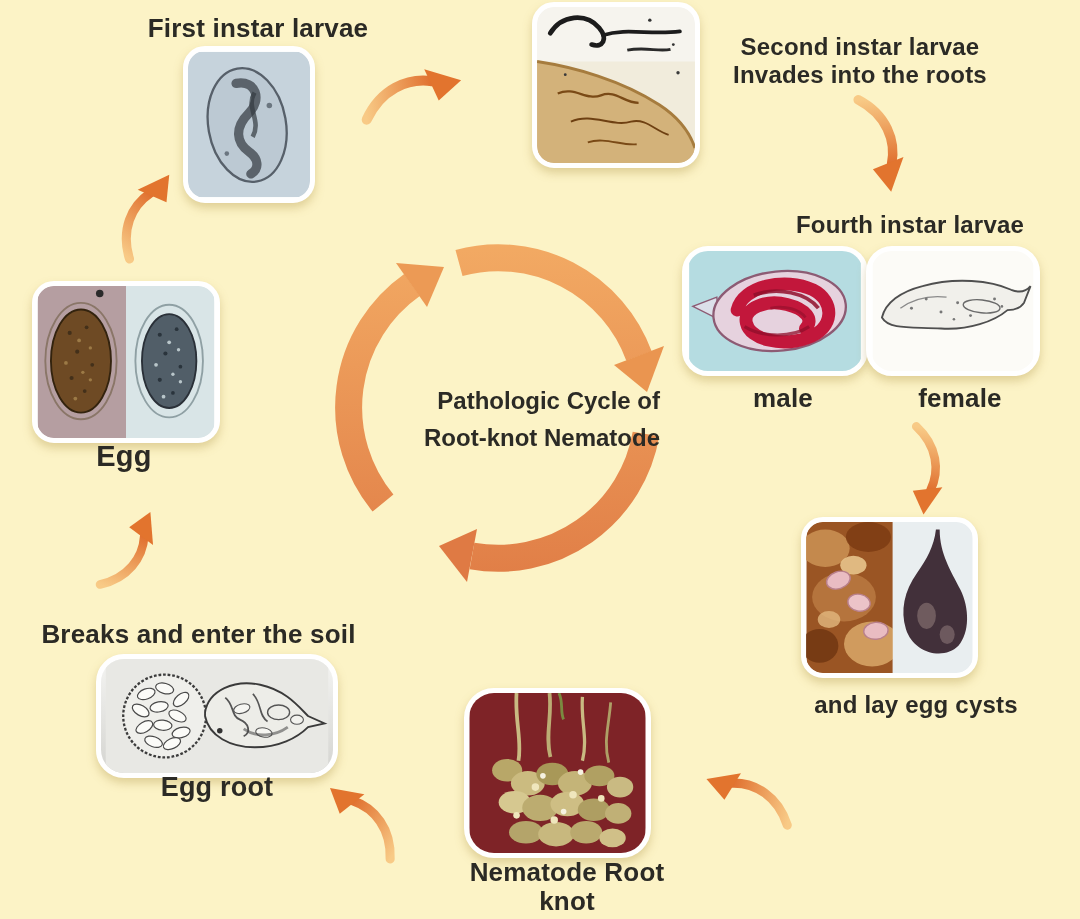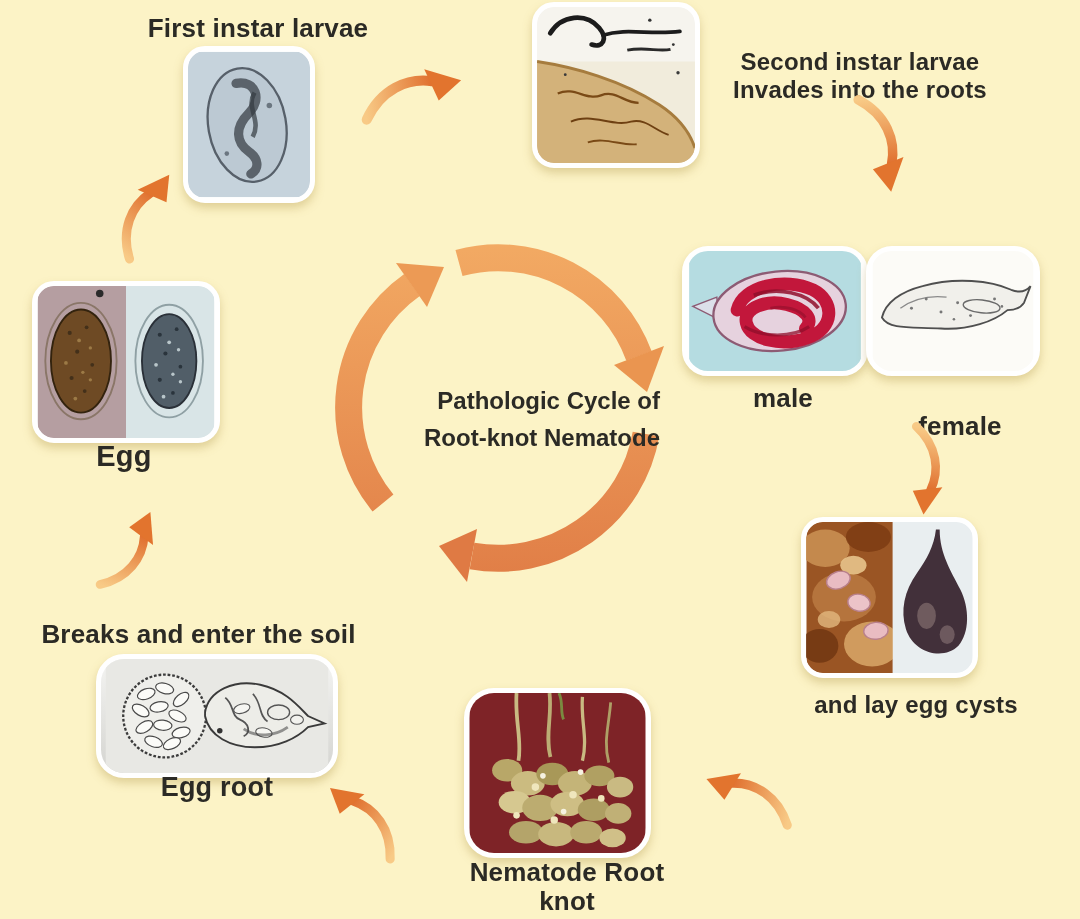--- a/index.html
+++ b/index.html
@@ -43,24 +43,24 @@
   .c-second{left:532px;top:2px;width:168px;height:166px;}
   .c-male{left:682px;top:246px;width:186px;height:130px;border-radius:26px;}
   .c-female{left:866px;top:246px;width:174px;height:130px;border-radius:26px;}
   .c-colonize{left:801px;top:517px;width:177px;height:161px;}
   .c-rootknot{left:464px;top:688px;width:187px;height:170px;border-radius:30px;}
   .c-eggcyst{left:96px;top:654px;width:242px;height:124px;border-radius:28px;}
   .c-eggcyst .inner{background:linear-gradient(180deg,#F4F4F2,#D4D4D0);}
   .c-egg{left:32px;top:281px;width:188px;height:162px;}
   
   .l-first{left:128px;top:14px;width:260px;font-size:26px;}
-  .l-second{left:705px;top:33px;width:310px;font-size:24px;line-height:28px;margin-top:15px;}
+  .l-second{left:705px;top:33px;width:310px;font-size:24px;line-height:28px;}
   .l-fourth{left:775px;top:212px;width:270px;font-size:24px;}
   .l-male{left:733px;top:384px;width:100px;font-size:26px;}
-  .l-female{left:905px;top:384px;width:110px;font-size:26px;margin-top:28px;}
+  .l-female{left:905px;top:384px;width:110px;font-size:26px;}
   .l-colonize{left:798px;top:692px;width:236px;font-size:24px;line-height:26px;}
   .l-rootknot{left:442px;top:858px;width:250px;font-size:26px;}
   .l-breaks{left:36px;top:620px;width:325px;font-size:26px;}
   .l-eggcyst{left:147px;top:772px;width:140px;font-size:27px;}
   .l-egg{left:74px;top:440px;width:100px;font-size:29px;}
   
   .cycle{position:absolute;left:308px;top:212px;width:380px;height:398px;}
   .cycle-text{
     position:absolute;left:360px;top:382px;width:300px;
     font-weight:bold;color:var(--c-text);text-align:right;
@@ -298,20 +298,21 @@
           <circle cx="152" cy="102" r="1.8"></circle>
       </g>
     </svg>
   </div>
 
   <div class="lbl l-first">First instar larvae</div>
   <div class="lbl l-second">
     <span style="display:block">Second instar larvae</span>
     <span style="display:block">Invades into the roots</span>
   </div>
+  <div class="lbl l-fourth">Fourth instar larvae</div>
   <div class="lbl l-male">male</div>
   <div class="lbl l-female">female</div>
   <div class="lbl l-colonize">
     <span style="display:block">and lay egg cysts</span>
   </div>
   <div class="lbl l-rootknot">Nematode Root knot</div>
   <div class="lbl l-breaks">Breaks and enter the soil</div>
   <div class="lbl l-eggcyst">Egg root</div>
   <div class="lbl l-egg">Egg</div>
 

